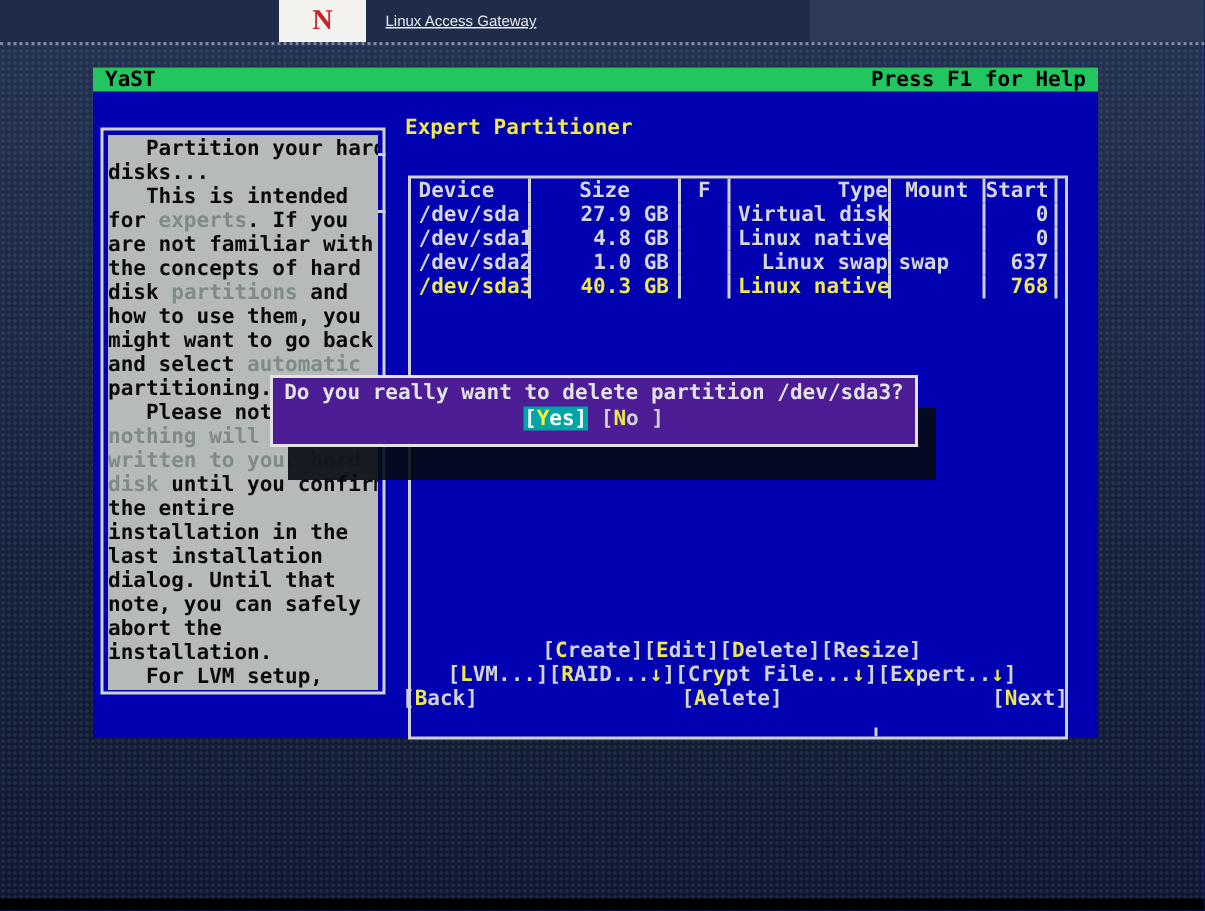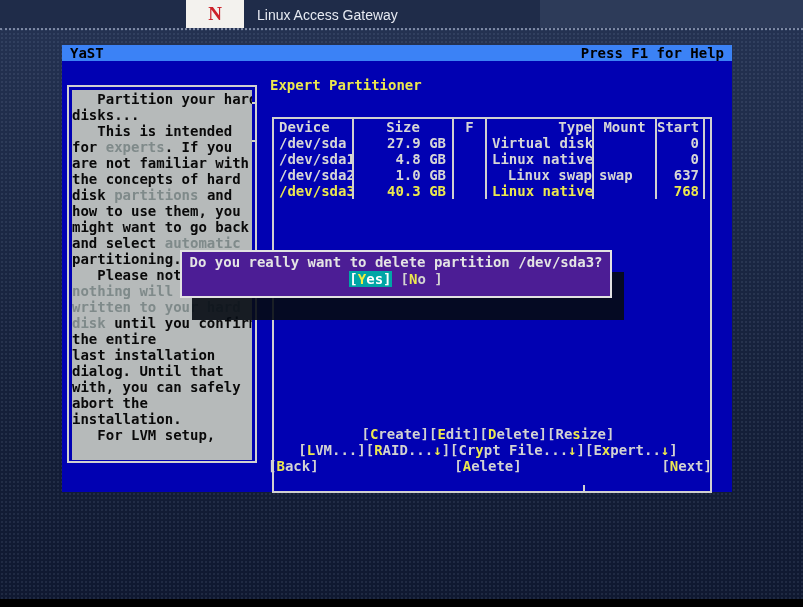--- a/index.html
+++ b/index.html
@@ -23,30 +23,30 @@
   .top-band{ position:absolute; left:0; top:0; width:803px; height:28px; background:#1f2c49; }
   .top-band-right{ position:absolute; left:540px; top:0; width:263px; height:28px; background:#2d3b59; }
   .dotted-line{ position:absolute; left:0; top:28px; width:803px; height:0; border-top:2px dotted rgba(205,215,235,0.5); }
   .top-tab{
     position:absolute; left:186px; top:0; width:58px; height:28px; background:#f3f2ee;
     display:flex; align-items:center; justify-content:center;
   }
   .novell-n{ color:#cc2129; font-family:"Liberation Serif", serif; font-weight:bold; font-size:19px; }
   .top-title{
     position:absolute; left:257px; top:4px; height:22px; line-height:22px;
-    color:#e6eaf2; font-family:"Liberation Sans", sans-serif; font-size:14px;
+    color:#e6eaf2; font-family:"Liberation Sans", sans-serif; font-size:10px;text-decoration:underline;
   }
 
   
   .screen{
     position:absolute; left:62px; top:45px; width:670px; height:447px;
     background:#0101b2; font-size:14px; font-weight:bold; line-height:16px; color:#d6d6d6;
   }
   .yast-bar{
-    position:absolute; left:0; top:0; width:670px; height:16px; background:#3b82f6;
+    position:absolute; left:0; top:0; width:670px; height:16px; background:#22c55e;
     color:#000; display:flex; justify-content:space-between; padding:0 8px;
   }
   .heading{ position:absolute; left:208px; top:32px; color:#ece84e; white-space:pre; }
 
   
   .help-border{ position:absolute; left:5px; top:40px; width:190px; height:378px; border:2px solid #d0d0d0; }
   .help-tick{ position:absolute; right:-2px; width:7px; height:2px; background:#d0d0d0; }
   .help-tick.t1{ top:15px; } .help-tick.t2{ top:53px; }
   .help-gray{
     position:absolute; left:10px; top:45px; width:180px; height:370px;
@@ -127,23 +127,24 @@
       <div class="hline"><span class="n">disk </span><span class="d">partitions</span><span class="n"> and</span></div>
       <div class="hline"><span class="n">how to use them, you</span></div>
       <div class="hline"><span class="n">might want to go back</span></div>
       <div class="hline"><span class="n">and select </span><span class="d">automatic</span></div>
       <div class="hline"><span class="n">partitioning.</span></div>
       <div class="hline"><span class="n">   Please note that</span></div>
       <div class="hline"><span class="d">nothing will be</span></div>
       <div class="hline"><span class="d">written to your hard</span></div>
       <div class="hline"><span class="d">disk</span><span class="n"> until you confirm</span></div>
       <div class="hline"><span class="n">the entire</span></div>
+      <div class="hline"><span class="n">installation in the</span></div>
       <div class="hline"><span class="n">last installation</span></div>
       <div class="hline"><span class="n">dialog. Until that</span></div>
-      <div class="hline"><span class="n">with, you can safely</span></div>
+      <div class="hline"><span class="n">note, you can safely</span></div>
       <div class="hline"><span class="n">abort the</span></div>
       <div class="hline"><span class="n">installation.</span></div>
       <div class="hline"><span class="n">   For LVM setup,</span></div>
     </div>
 
   <div class="table-box" id="ptable">
     <div class="table-tick"></div>
   <div class="trow hdr"><span>Device</span><span>Size</span><span>F</span><span>Type</span><span>Mount</span><span>Start</span><span></span></div>
       <div class="trow "><span>/dev/sda</span><span>27.9 GB</span><span></span><span>Virtual disk</span><span></span><span>0</span><span></span></div>
       <div class="trow "><span>/dev/sda1</span><span>4.8 GB</span><span></span><span>Linux native</span><span></span><span>0</span><span></span></div>

